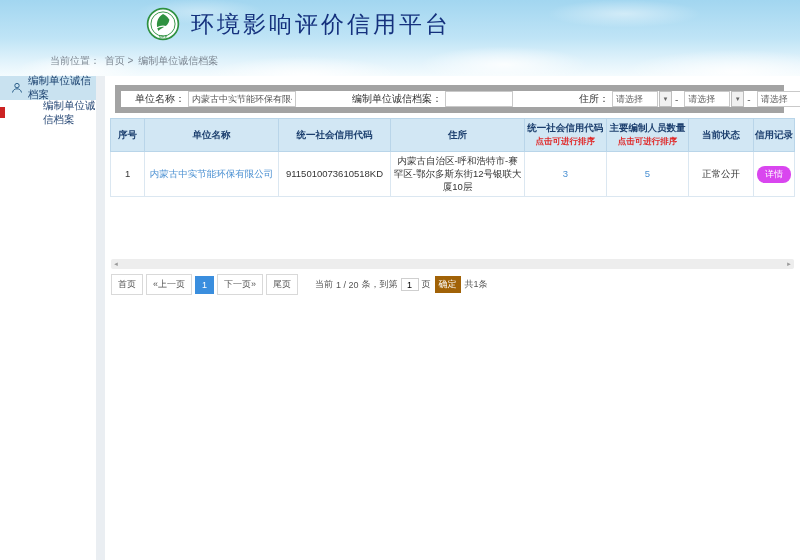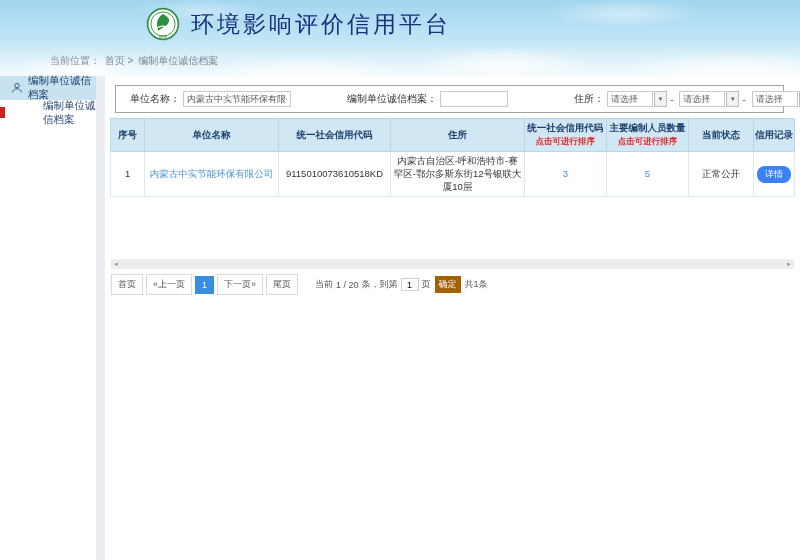--- a/index.html
+++ b/index.html
@@ -30,21 +30,21 @@
     padding-left:11px; font-size:10.5px; color:#1d4370; cursor:pointer; }
   .side-header .user-ic { width:12px; height:12px; margin-right:5px; display:inline-flex; }
   .side-item { height:25px; position:relative; display:flex; align-items:center;
     padding-left:43px; font-size:10.5px; color:#2a4a77; cursor:pointer; background:#fff; }
   .side-item .marker { position:absolute; left:0; top:7px; width:5px; height:11px; background:#cc2222; }
   .side-strip { position:absolute; left:96px; top:76px; width:9px; bottom:0; background:#eaeef2; }
 
   
   .main { position:absolute; left:105px; top:76px; right:0; bottom:0; background:#fff; }
 
-  .search-panel { margin:9px 16px 0 10px; height:28px; border:1px solid #a3a3a3;
+  .search-panel { margin:9px 16px 0 10px; height:28px; border:6px solid #a3a3a3;
     display:flex; align-items:center; font-size:10px; color:#333; }
   .search-panel label { white-space:nowrap; }
   .lbl-unit { margin-left:14px; }
   .lbl-code { margin-left:56px; }
   .lbl-addr { margin-left:66px; }
   .txt { height:16px; border:1px solid #c9c9c9; font-size:9px; color:#555; padding:0 3px;
     font-family:"Liberation Sans","DejaVu Sans",sans-serif; }
   .w-name { width:108px; margin-left:3px; }
   .w-code { width:68px; margin-left:3px; }
   .combo { display:flex; align-items:center; margin-left:3px; }
@@ -56,21 +56,21 @@
 
   .grid { margin:5px 5px 0 5px; width:calc(100% - 10px); border-collapse:collapse;
     table-layout:fixed; font-size:9.5px; }
   .grid th { background:#d2e7f4; color:#1c3f6e; border:1px solid #b9d5e9; font-weight:bold;
     padding:3px 1px; text-align:center; white-space:nowrap; }
   .grid th .hint { display:block; color:#e02b2b; font-size:8.5px; font-weight:bold; margin-top:1px; }
   .grid th.sortable { cursor:pointer; }
   .grid td { border:1px solid #dbe7f1; text-align:center; padding:3px 2px; color:#333;
     line-height:1.35; }
   .grid a.cell-link { color:#4a90d2; text-decoration:none; cursor:pointer; }
-  .detail-btn { background:#3b82f6; color:#fff; border:none; border-radius:8px;
+  .detail-btn { background:#d946ef; color:#fff; border:none; border-radius:8px;
     font-size:9px; padding:2px 8px; cursor:pointer;
     font-family:"Liberation Sans","DejaVu Sans",sans-serif; }
 
   .hscroll { margin:62px 6px 0 6px; height:10px; background:#ededed; border-radius:2px;
     display:flex; align-items:center; justify-content:space-between; padding:0 2px;
     font-size:6px; color:#9a9a9a; cursor:pointer; }
 
   .pager { margin:5px 6px 0 6px; display:flex; align-items:center; font-size:9px; color:#555; }
   .pg-btn { border:1px solid #d9d9d9; background:#fff; color:#555; font-size:9px;
     padding:3px 6px; margin-right:3px; cursor:pointer; white-space:nowrap;

